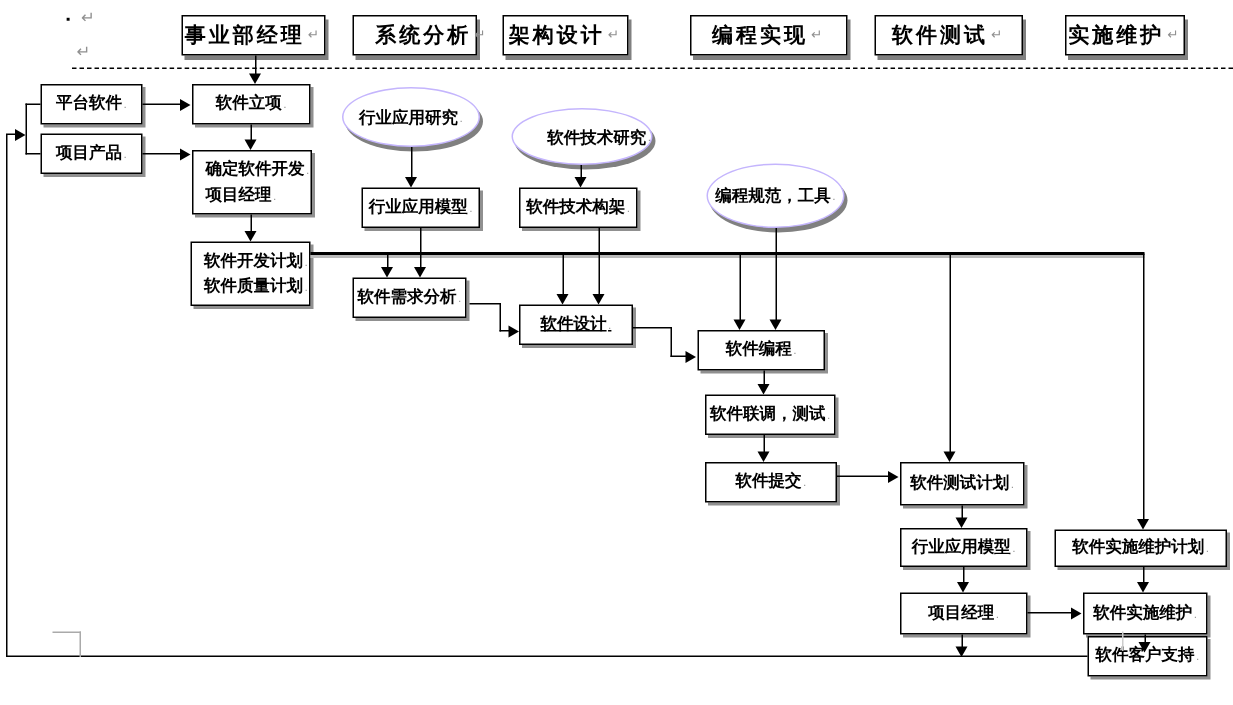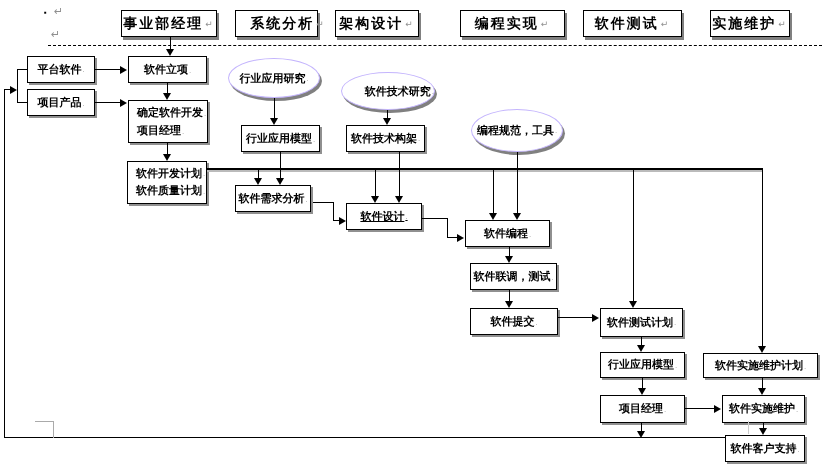--- a/index.html
+++ b/index.html
@@ -170,21 +170,21 @@
           <span>软件实施维护计划</span>
           <span class="dotmark">.</span>
         </div>
       </div>
       <div class="node" style="left:722px;top:395px;width:83px;height:28px;">
         <div style="display:flex;align-items:baseline;">
           <span>软件实施维护</span>
           <span class="dotmark">.</span>
         </div>
       </div>
-      <div class="node" style="left:725px;top:435px;width:80px;height:27px;">
+      <div class="node" style="left:725px;top:424px;width:80px;height:27px;">
         <div style="display:flex;align-items:baseline;">
           <span>软件客户支持</span>
           <span class="dotmark">.</span>
         </div>
       </div>
     </div>
   <div id="ellipses-layer">
       <div class="ellipse" style="left:228px;top:58px;width:92px;height:40px;">
         <span>行业应用研究</span>
         <span class="dotmark">.</span>

